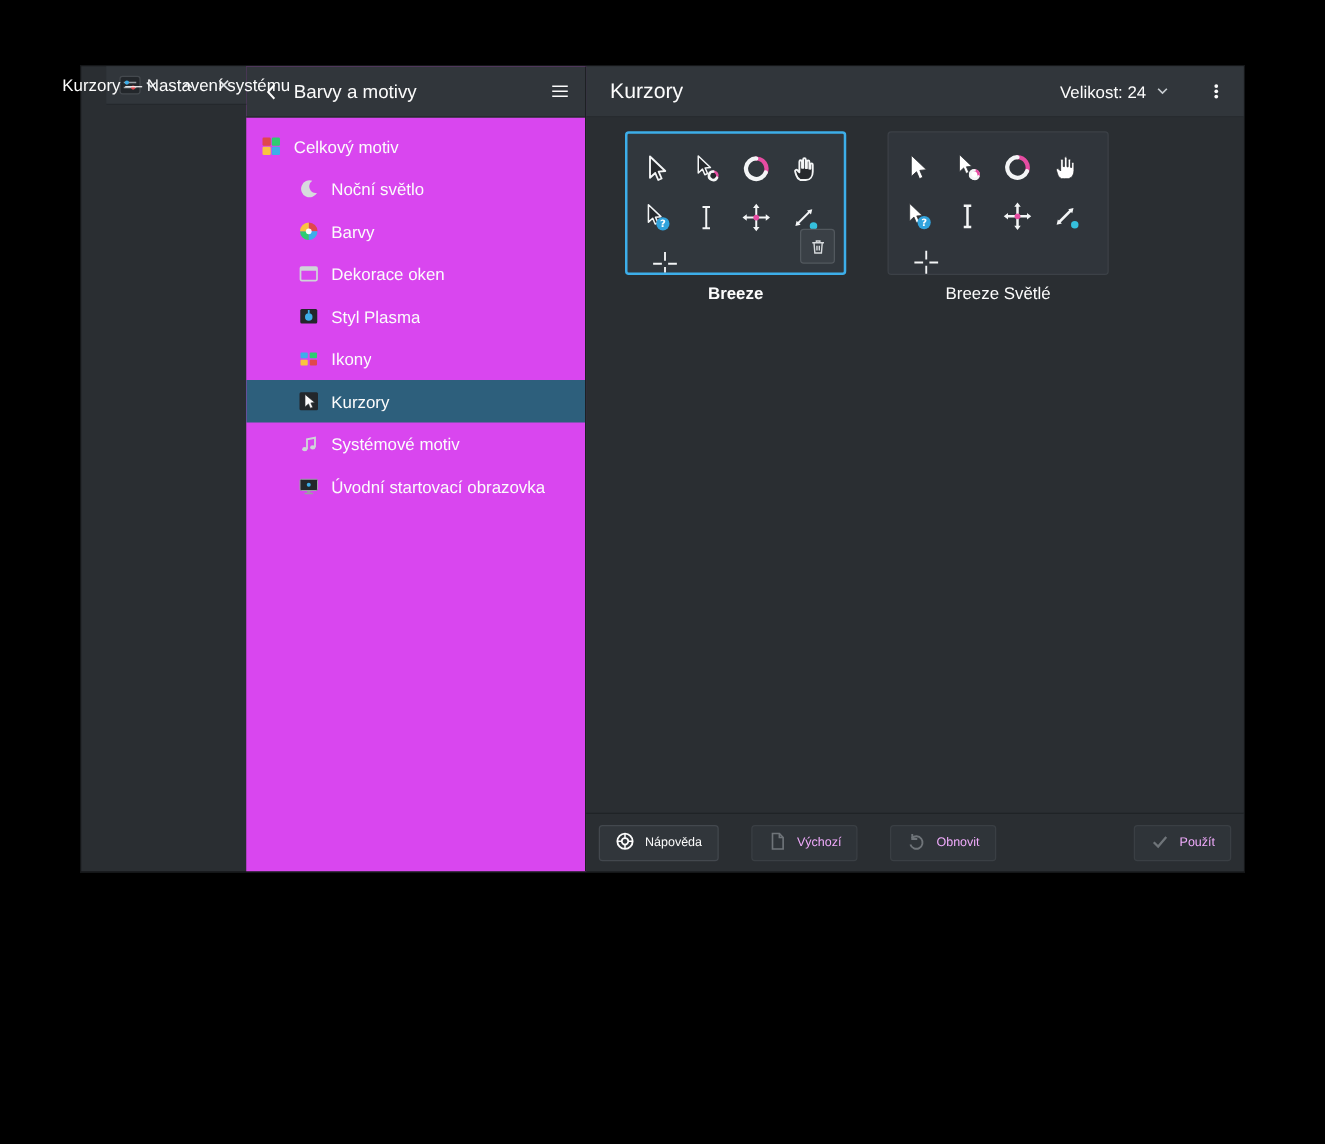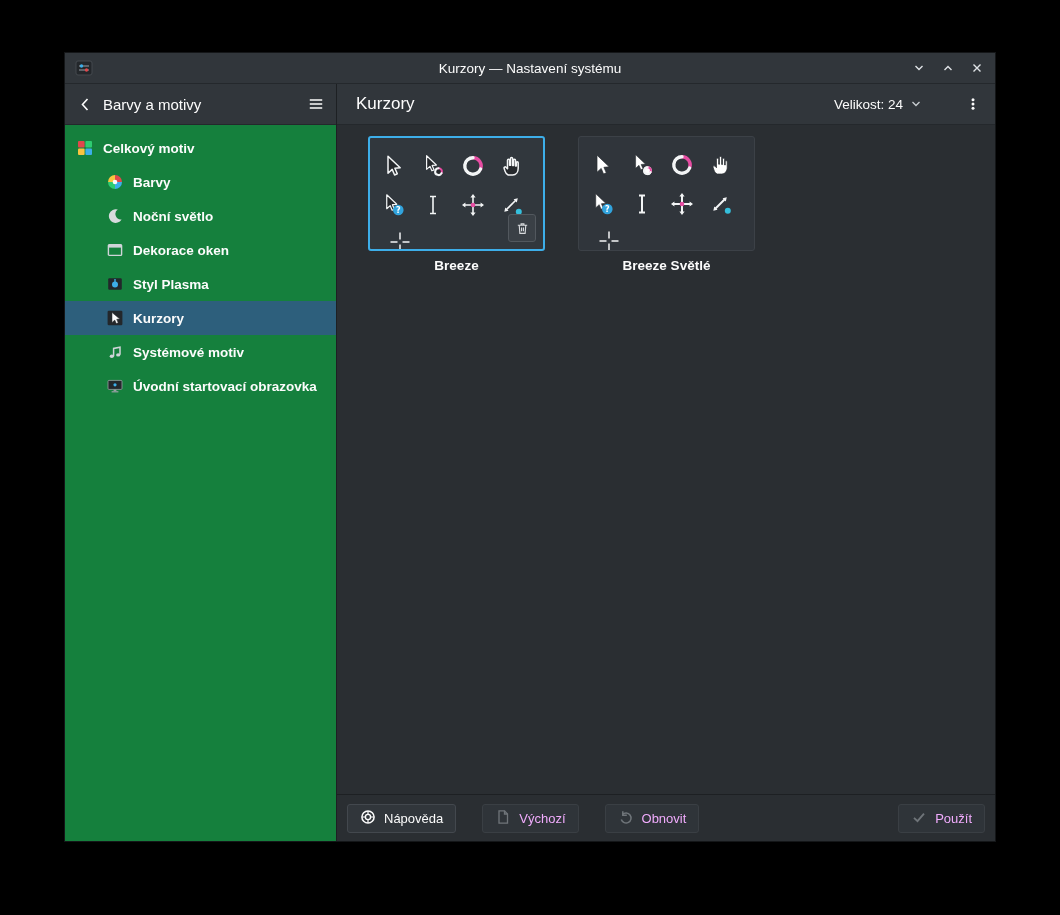--- a/index.html
+++ b/index.html
@@ -2,91 +2,91 @@
 <html><head>
 <meta charset="utf-8">
 <style>
   * { margin:0; padding:0; box-sizing:border-box; }
   html,body { background:#000; }
   .stage {
     position:relative; width:1060px; height:915px; background:#000; overflow:hidden;
     font-family:"Liberation Sans", sans-serif; color:#fcfcfc; font-size:13.5px;
   }
   .window {
-    position:absolute; left:64px; top:52px; width:932px; height:790px;
+    position:absolute; left:64px; top:52px; width:932px; height:646px;
     background:#2a2e32; border:1px solid #141618; box-shadow:0 3px 14px rgba(0,0,0,.65);
-    display:flex; flex-direction:column;
+    display:flex; flex-direction:row;padding-left:20px;
   }
   
   .titlebar {
     height:31px; background:#31363b; border-bottom:1px solid #24282c;
     display:flex; align-items:center; padding:0 10px; position:relative; flex:0 0 auto;
   }
   .titlebar-title {
     position:absolute; left:50%; transform:translateX(-50%);
     font-size:13.5px; color:#fcfcfc; white-space:nowrap;
   }
   .win-controls { margin-left:auto; display:flex; align-items:center; gap:13px; }
   .win-btn { display:flex; align-items:center; justify-content:center; width:16px; height:16px; cursor:default; }
   .app-icon { display:flex; align-items:center; }
 
   .body { flex:1; display:flex; min-height:0; }
 
   
-  .sidebar { width:272px; flex:0 0 272px; border-right:1px solid #1d2023; display:flex; flex-direction:column; background:#15803d; }
+  .sidebar { width:272px; flex:0 0 272px; border-right:1px solid #1d2023; display:flex; flex-direction:column; background:#d946ef; }
   .sidebar-header {
     height:41px; flex:0 0 41px; background:#31363b; border-bottom:1px solid #24282c;
     display:flex; align-items:center; padding:0 12px; gap:10px;
   }
   .sidebar-header-title { font-size:15px; color:#fcfcfc; flex:1; }
-  .side-list { list-style:none; padding:6px 0; overflow:hidden;font-weight:bold; }
+  .side-list { list-style:none; padding:6px 0; overflow:hidden; }
   .side-item { height:34px; display:flex; align-items:center; padding-left:12px; gap:10px; cursor:default; }
   .side-item.indent { padding-left:42px; }
   .side-item.selected { background:#2d5f7c; }
   .side-icon { width:16px; height:16px; display:flex; align-items:center; justify-content:center; flex:0 0 16px; }
   .side-label { white-space:nowrap; overflow:hidden; }
 
   
   .main { flex:1; display:flex; flex-direction:column; min-width:0; }
   .main-header {
     height:41px; flex:0 0 41px; background:#31363b; border-bottom:1px solid #24282c;
     display:flex; align-items:center; padding:0 12px 0 19px;
   }
   .main-title { font-size:17px; color:#fcfcfc; }
-  .header-right { margin-left:auto; display:flex; align-items:center; gap:42px; }
+  .header-right { margin-left:auto; display:flex; align-items:center; gap:28px; }
   .size-select { display:flex; align-items:center; gap:8px; cursor:default; }
   .launch-feedback { display:flex; align-items:center; gap:8px; cursor:default; }
   .overflow-btn { display:flex; align-items:center; padding:0 3px; cursor:default; }
 
   .content { flex:1; position:relative; overflow:hidden; background:#2a2e32; }
   .themes-row { position:absolute; left:31px; top:11px; display:flex; gap:33px; align-items:flex-start; }
   .theme { width:177px; }
   .card {
     width:177px; height:115px; background:#30353b; border:1px solid #3c4147; border-radius:3px;
     position:relative; overflow:hidden; cursor:default;
   }
   .theme.selected .card { border:2px solid #3daee9; background:#31373d; }
   .glyph { position:absolute; width:24px; height:24px; }
   .trash-btn {
     position:absolute; right:7px; bottom:7px; width:28px; height:28px;
     background:#3a4046; border:1px solid #52585e; border-radius:3px;
     display:flex; align-items:center; justify-content:center; cursor:default;
   }
-  .theme-label { margin-top:7px; text-align:center; color:#fcfcfc;font-weight:bold; }
+  .theme-label { margin-top:7px; text-align:center; color:#fcfcfc; }
   .theme.selected .theme-label { font-weight:bold; }
 
   
   .footer {
     height:47px; flex:0 0 47px; border-top:1px solid #1d2023; background:#2a2e32;
     display:flex; align-items:center; padding:0 10px; gap:26px;
   }
   .btn {
     display:flex; align-items:center; gap:8px; height:29px; padding:0 12px;
     background:#31363b; border:1px solid #43484e; border-radius:3px;
-    color:#fcfcfc; font-size:13px; font-family:inherit; cursor:default;
+    color:#fcfcfc; font-size:10px; font-family:inherit; cursor:default;
   }
   .btn.disabled { color:#f0abfc; border-color:#3a3f44; background:#2f3439; }
   .btn.disabled svg { opacity:.6; }
   .spacer { flex:1; }
 </style>
 </head>
 <body>
 
 <div class="stage">
   <div class="window">
@@ -143,55 +143,66 @@
                   <rect x="8.4" y="1" width="6.6" height="6.6" rx="1" fill="#2ecc71"></rect>
                   <rect x="1" y="8.4" width="6.6" height="6.6" rx="1" fill="#f9c440"></rect>
                   <rect x="8.4" y="8.4" width="6.6" height="6.6" rx="1" fill="#3daee9"></rect>
                 </svg>
               </span>
               <span class="side-label">Celkový motiv</span>
             </li>
             <li class="side-item indent">
               <span class="side-icon">
                 <svg width="16" height="16" viewBox="0 0 16 16" xmlns="http://www.w3.org/2000/svg">
+                  <path d="M10.8 1.6 A6.8 6.8 0 1 0 14.6 11.4 A5.4 5.4 0 0 1 10.8 1.6 Z" fill="#d7dadd"></path>
+                </svg>
+              </span>
+              <span class="side-label">Noční světlo</span>
+            </li>
+            <li class="side-item indent">
+              <span class="side-icon">
+                <svg width="16" height="16" viewBox="0 0 16 16" xmlns="http://www.w3.org/2000/svg">
                   <path d="M8 8 L8 1 A7 7 0 0 1 15 8 Z" fill="#e0474c"></path>
                   <path d="M8 8 L15 8 A7 7 0 0 1 8 15 Z" fill="#3daee9"></path>
                   <path d="M8 8 L8 15 A7 7 0 0 1 1 8 Z" fill="#2ecc71"></path>
                   <path d="M8 8 L1 8 A7 7 0 0 1 8 1 Z" fill="#f9c440"></path>
                   <circle cx="8" cy="8" r="2.3" fill="#fcfcfc"></circle>
                 </svg>
               </span>
               <span class="side-label">Barvy</span>
             </li>
             <li class="side-item indent">
               <span class="side-icon">
                 <svg width="16" height="16" viewBox="0 0 16 16" xmlns="http://www.w3.org/2000/svg">
-                  <path d="M10.8 1.6 A6.8 6.8 0 1 0 14.6 11.4 A5.4 5.4 0 0 1 10.8 1.6 Z" fill="#d7dadd"></path>
-                </svg>
-              </span>
-              <span class="side-label">Noční světlo</span>
-            </li>
-            <li class="side-item indent">
-              <span class="side-icon">
-                <svg width="16" height="16" viewBox="0 0 16 16" xmlns="http://www.w3.org/2000/svg">
                   <rect x="1.4" y="2.6" width="13.2" height="10.8" rx="1" fill="none" stroke="#cfd4d8" stroke-width="1.4"></rect>
                   <rect x="1.4" y="2.6" width="13.2" height="3" fill="#cfd4d8"></rect>
                 </svg>
               </span>
               <span class="side-label">Dekorace oken</span>
             </li>
             <li class="side-item indent">
               <span class="side-icon">
                 <svg width="16" height="16" viewBox="0 0 16 16" xmlns="http://www.w3.org/2000/svg">
                   <rect x="1.2" y="2.2" width="13.6" height="11.6" rx="1.2" fill="#23272b"></rect>
                   <circle cx="8" cy="8.6" r="3" fill="#3daee9"></circle>
                   <rect x="7.3" y="3" width="1.4" height="3" fill="#3daee9"></rect>
                 </svg>
               </span>
               <span class="side-label">Styl Plasma</span>
+            </li>
+            <li class="side-item indent">
+              <span class="side-icon">
+                <svg width="16" height="16" viewBox="0 0 16 16" xmlns="http://www.w3.org/2000/svg">
+                  <rect x="1.4" y="3" width="5.8" height="4.6" rx="0.8" fill="#3daee9"></rect>
+                  <rect x="8.8" y="3" width="5.8" height="4.6" rx="0.8" fill="#2ecc71"></rect>
+                  <rect x="1.4" y="8.8" width="5.8" height="4.6" rx="0.8" fill="#f9c440"></rect>
+                  <rect x="8.8" y="8.8" width="5.8" height="4.6" rx="0.8" fill="#e0474c"></rect>
+                </svg>
+              </span>
+              <span class="side-label">Ikony</span>
             </li>
             <li class="side-item indent selected">
               <span class="side-icon">
                 <svg width="16" height="16" viewBox="0 0 16 16" xmlns="http://www.w3.org/2000/svg">
                   <rect x="0.6" y="0.8" width="14.8" height="14.4" rx="1.2" fill="#23272b"></rect>
                   <path d="M5 2.5 L5 12.5 L7.8 10.1 L9.3 13.6 L11.2 12.8 L9.7 9.3 L12.8 9 Z" fill="#fcfcfc" stroke="#2a2e32" stroke-width="0.5"></path>
                 </svg>
               </span>
               <span class="side-label">Kurzory</span>
             </li>

